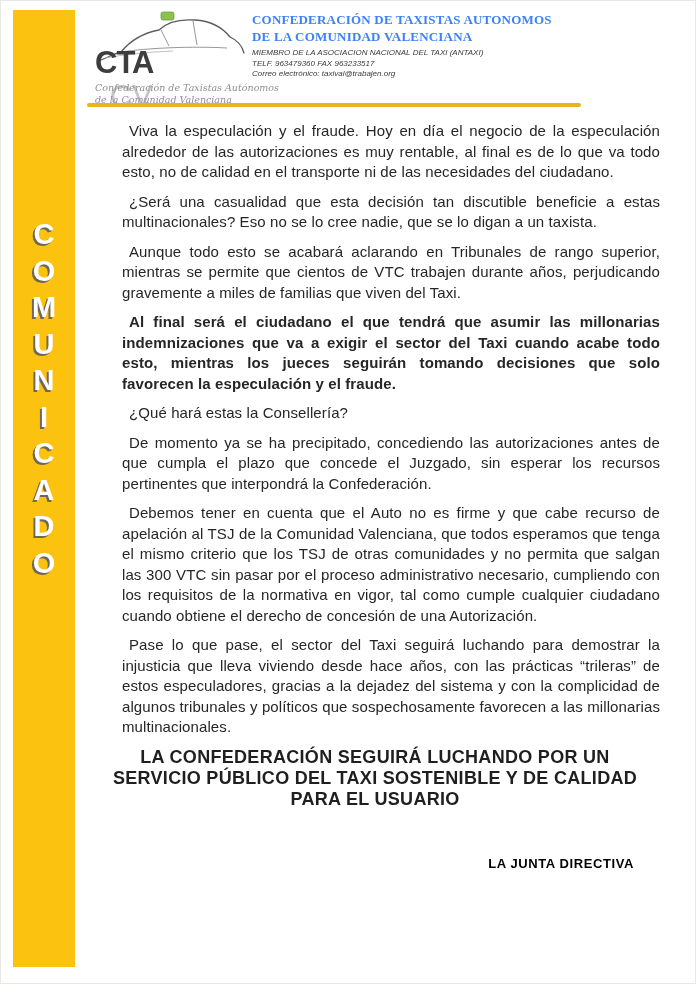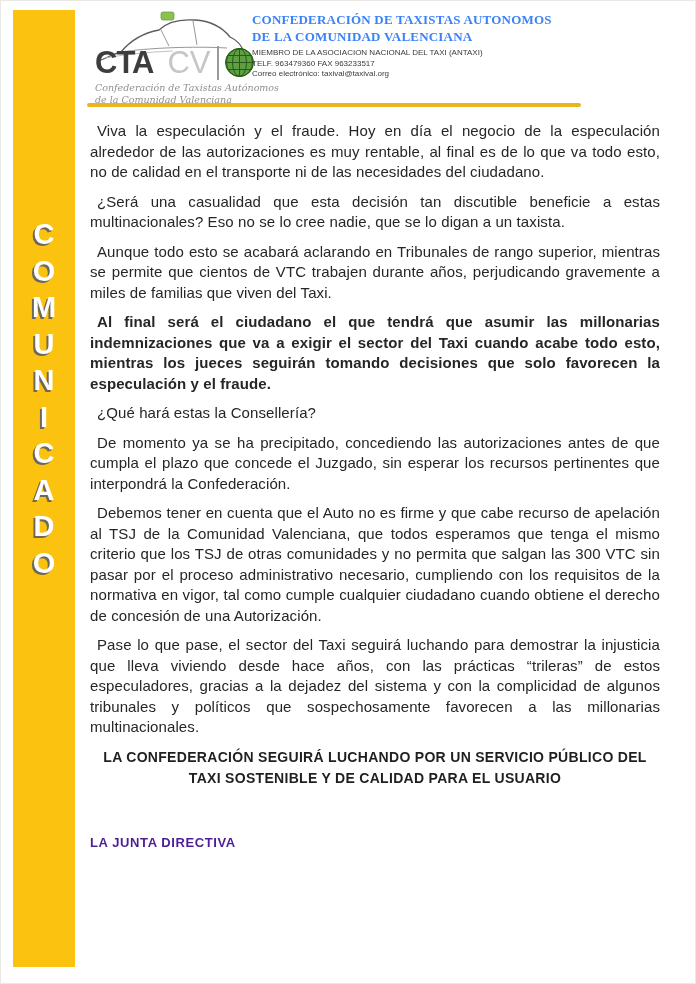--- a/index.html
+++ b/index.html
@@ -35,21 +35,21 @@
     letter-spacing:0;
   }
 
   
   .logo{
     position:absolute; left:95px; top:8px; width:158px; height:100px;
   }
   .car-sketch{position:absolute; top:0; left:2px;}
   .brand-row{
     position:absolute; top:38px; left:0;
-    display:flex; height:38px;
+    display:flex; align-items:center; height:38px;flex-direction:column;
   }
   .brand-bold{
     font-size:31px; font-weight:800; color:#3d3d3d;
     letter-spacing:-1px; line-height:34px;
   }
   .brand-light{
     font-size:31px; font-weight:400; color:#c6c6c6;
     letter-spacing:0px; line-height:34px; margin-left:14px;
   }
   .brand-bar{
@@ -62,53 +62,54 @@
     white-space:nowrap;
   }
   .org-block{
     position:absolute; left:252px; top:12px; width:420px;
   }
   .org-name{
     font-family:"Liberation Serif", serif;
     font-weight:700; font-size:13px; line-height:16.5px;
     color:#3b82f6; letter-spacing:0.2px;
   }
-  .org-details{margin-top:3px;}
+  .org-details{margin-top:3px;font-style:italic;}
   .org-detail{
     font-size:8px; line-height:10.5px; color:#3a3a3a;
   }
 
   
   .rule{
     position:absolute; left:87px; top:103px;
     width:494px; height:4px; border-radius:2px;
     background:var(--rule-yellow);
   }
 
   
   .doc-body{
     position:absolute; left:90px; top:121px; width:570px;
   }
   .para{
     font-size:15px; line-height:20.5px;
     text-align:justify; text-indent:7px;
     margin-bottom:9px; color:var(--ink);
     letter-spacing:0.1px;
+    margin-left:32px;
   }
   .para.bold{font-weight:700;}
   .closing{
-    font-weight:700; font-size:14px; line-height:21px;
+    font-weight:700; font-size:18px; line-height:21px;
     text-align:center; letter-spacing:0.3px;
     padding:0 12px; color:#1f1f1f;
   }
   .signature{
     margin-top:46px;
-    text-align:left; padding-right:26px;
+    text-align:right; padding-right:26px;
     font-weight:700; font-size:13px; letter-spacing:0.6px;
-    color:#4c1d95;
+    color:#000000;
   }
 </style>
 </head>
 <body>
 
 <div class="banner">
   <div>
       <div class="banner-letter">C</div>
       <div class="banner-letter">O</div>
       <div class="banner-letter">M</div>
@@ -152,21 +153,21 @@
     <div>de la Comunidad Valenciana</div>
   </div>
 </div>
 
 <div class="org-block">
   <div class="org-name">CONFEDERACIÓN DE TAXISTAS AUTONOMOS</div>
   <div class="org-name">DE LA COMUNIDAD VALENCIANA</div>
   <div class="org-details">
       <div class="org-detail">MIEMBRO DE LA ASOCIACION NACIONAL DEL TAXI (ANTAXI)</div>
       <div class="org-detail">TELF. 963479360 FAX 963233517</div>
-      <div class="org-detail">Correo electrónico: taxival@taxival.org</div>
+      <div class="org-detail">Correo electrónico: taxival@trabajen.org</div>
     </div>
 </div>
 
 <div class="rule"></div>
 
 <div class="doc-body">
   <div>
       <p class="para normal">Viva la especulación y el fraude. Hoy en día el negocio de la especulación alrededor de las autorizaciones es muy rentable, al final es de lo que va todo esto, no de calidad en el transporte ni de las necesidades del ciudadano.</p>
       <p class="para normal">¿Será una casualidad que esta decisión tan discutible beneficie a estas multinacionales? Eso no se lo cree nadie, que se lo digan a un taxista.</p>
       <p class="para normal">Aunque todo esto se acabará aclarando en Tribunales de rango superior, mientras se permite que cientos de VTC trabajen durante años, perjudicando gravemente a miles de familias que viven del Taxi.</p>

